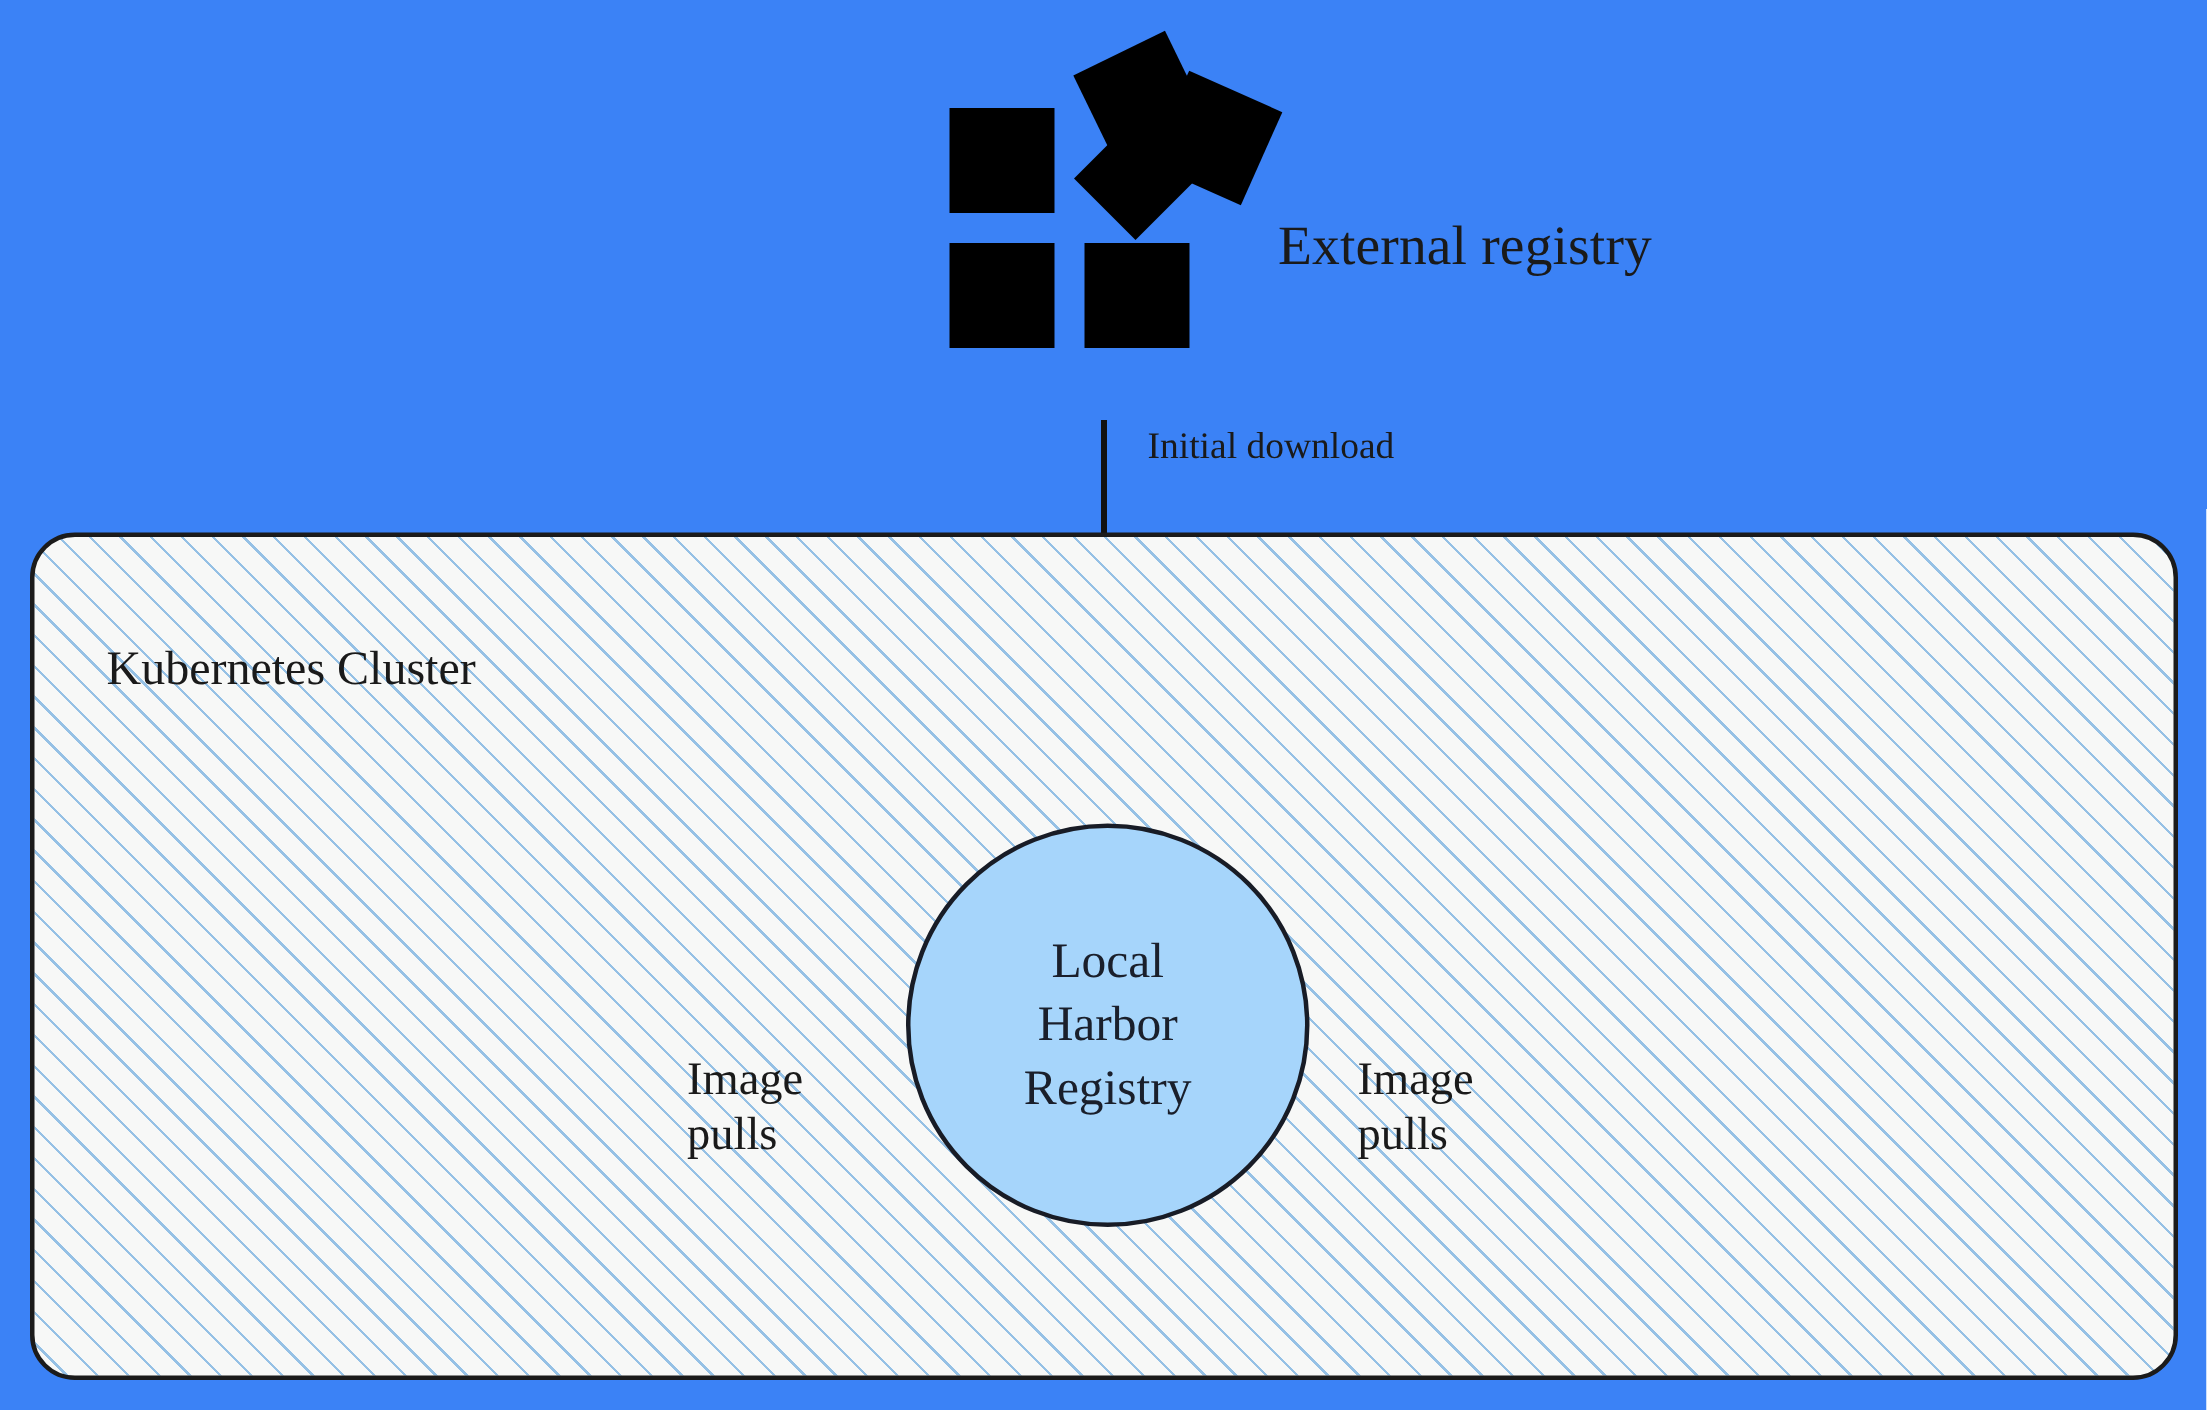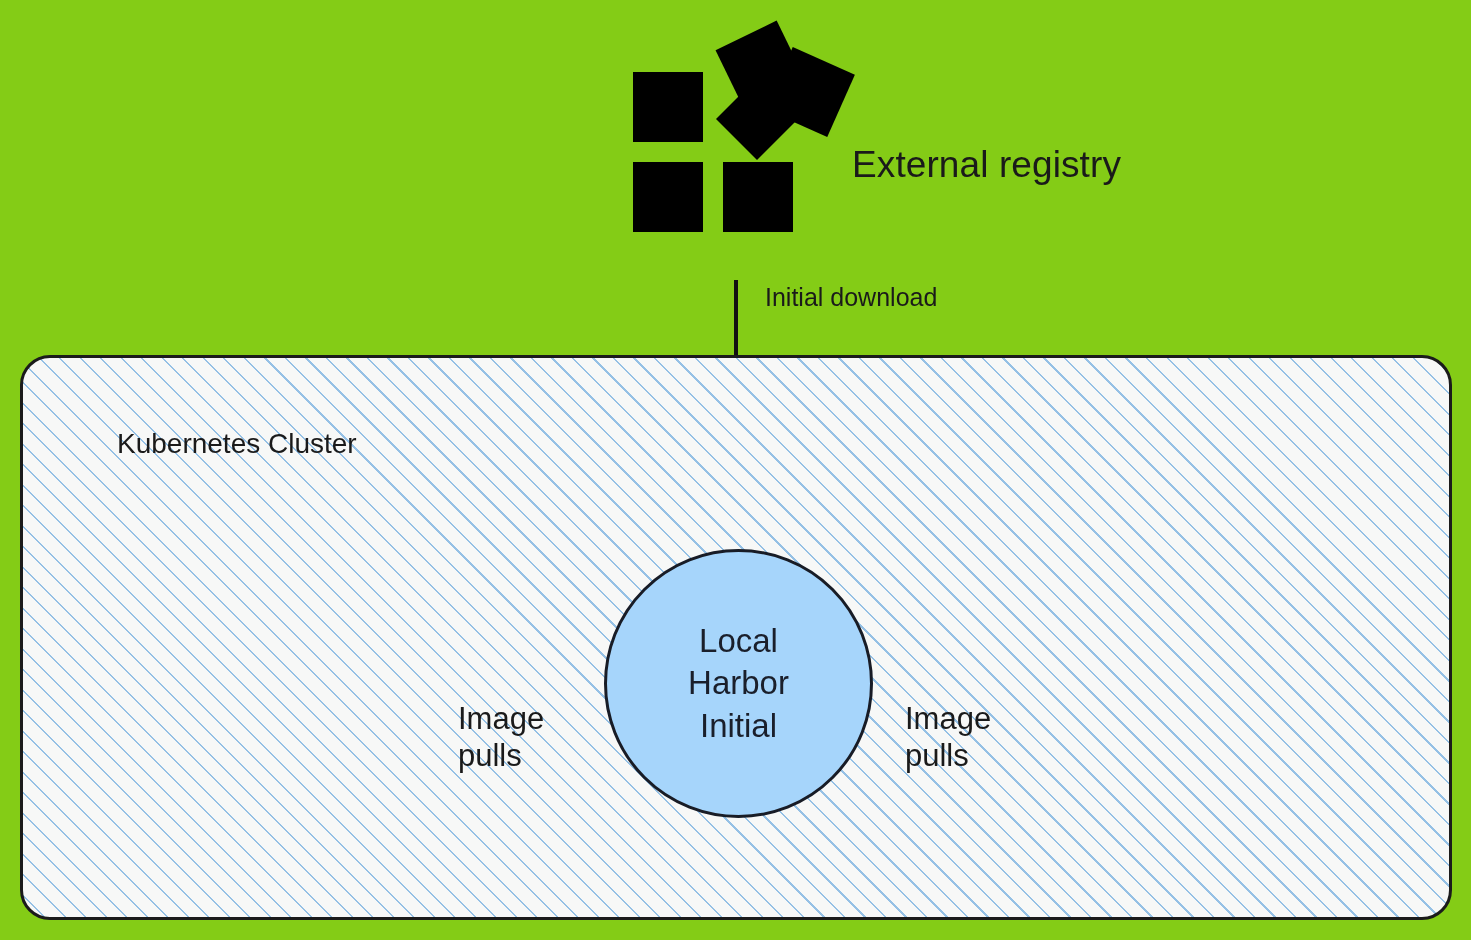--- a/index.html
+++ b/index.html
@@ -4,22 +4,22 @@
 <style>
   html, body {
     margin: 0;
     padding: 0;
     background: #ffffff;
   }
   #canvas {
     position: relative;
     width: 1471px;
     height: 940px;
-    background: #84cc16;
-    font-family: Liberation Sans, sans-serif;
+    background: #3b82f6;
+    font-family: Liberation Serif, serif;
     overflow: hidden;
   }
 
   
   .reg-icon { position: absolute; left: 0; top: 0; }
   .sq {
     position: absolute;
     background: #000000;
   }
 
@@ -37,22 +37,21 @@
     letter-spacing: 0.1px;
   }
   #initial-download-label {
     left: 765px;
     top: 283px;
     font-size: 25px;
   }
   #cluster-title {
     left: 71px;
     top: 427px;
-    font-size: 28px;
-    margin-left: 46px;
+    font-size: 32px;
   }
   #image-pulls-left-label {
     left: 458px;
     top: 701px;
     font-size: 31px;
     text-align: left;
   }
   #image-pulls-right-label {
     left: 905px;
     top: 701px;
@@ -144,21 +143,21 @@
 
   <div class="label" id="initial-download-label">Initial download</div>
 
   <div id="cluster-box"></div>
 
   <div class="label" id="cluster-title">Kubernetes Cluster</div>
 
 
   <div class="node-circle" id="node-local-harbor">Local
 Harbor
-Initial</div>
+Registry</div>
 
 
   <div class="label" id="image-pulls-left-label">Image
 pulls</div>
 
   <div class="label" id="image-pulls-right-label">Image
 pulls</div>
 
 </div>
 

